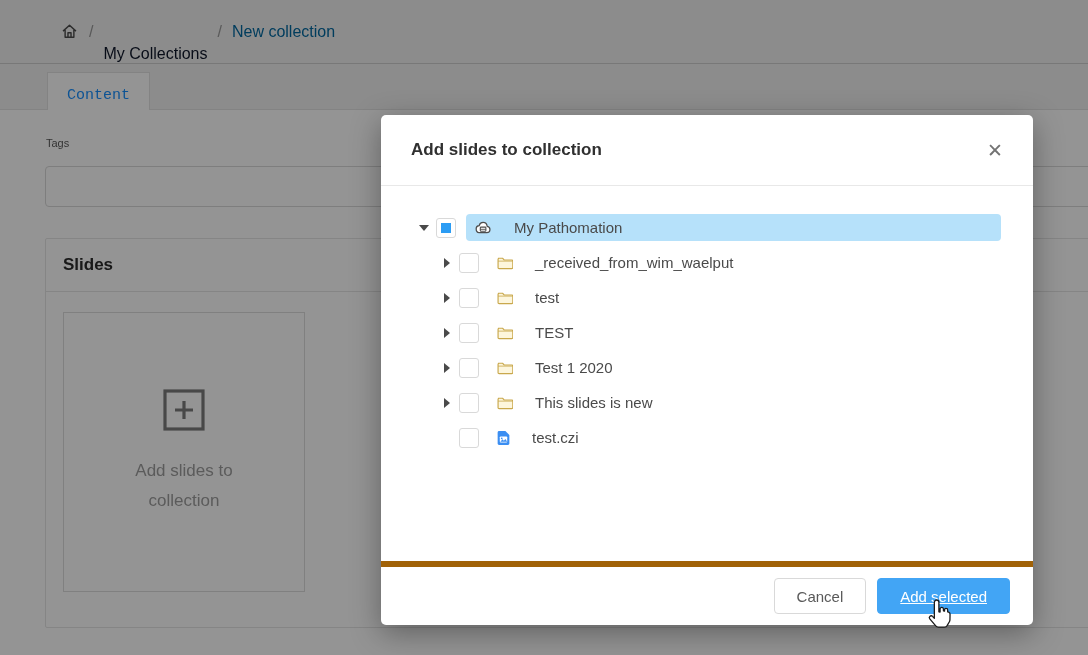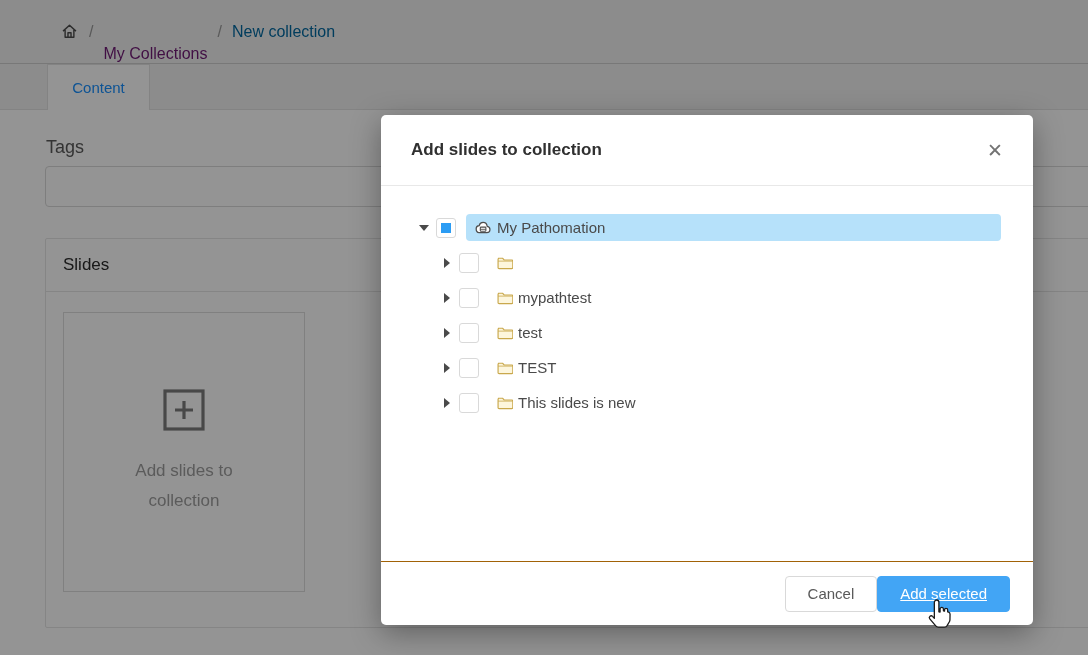--- a/index.html
+++ b/index.html
@@ -7,59 +7,59 @@
   }
   *{margin:0;padding:0;box-sizing:border-box;}
   html,body{width:1088px;height:655px;overflow:hidden;}
   body{font-family:"Liberation Sans", sans-serif;position:relative;background:#fff;color:#333;}
 
   
   .page{position:absolute;inset:0;z-index:0;}
   .page-header{position:absolute;left:0;top:0;width:100%;height:64px;background:#f1f1f1;border-bottom:1px solid #cfcfcf;display:flex;align-items:center;padding-left:60px;}
   .breadcrumb{display:flex;align-items:center;gap:10px;font-size:16px;}
   .bc-sep{color:#9a9a9a;}
-  .bc-link{color:#701a75;margin-top:44px;}
+  .bc-link{color:#0f172a;margin-top:44px;}
   .bc-current{color:#0369a1;}
   .tabbar{position:absolute;left:0;top:64px;width:100%;height:46px;background:#f1f1f1;border-bottom:1px solid #e2e2e2;}
-  .tab-active{position:absolute;left:47px;top:0;width:103px;height:46px;background:#fff;border:1px solid #e2e2e2;border-bottom:none;display:flex;align-items:center;justify-content:center;color:var(--tab-blue);font-size:15px;}
+  .tab-active{position:absolute;left:47px;top:8px;width:103px;height:46px;background:#fff;border:1px solid #e2e2e2;border-bottom:none;display:flex;align-items:center;justify-content:center;color:var(--tab-blue);font-size:15px;font-family:Liberation Mono, monospace;}
   .content-area{position:absolute;left:0;top:110px;width:100%;bottom:0;background:#fff;}
-  .tags-label{position:absolute;left:46px;top:27px;font-size:18px;color:#5a5a5a;}
+  .tags-label{position:absolute;left:46px;top:27px;font-size:11px;color:#5a5a5a;}
   .tags-input{position:absolute;left:45px;top:56px;right:-12px;height:41px;border:1px solid #d9d9d9;border-radius:4px;background:#fff;font-size:14px;padding:0 12px;outline:none;}
   .slides-card{position:absolute;left:45px;top:128px;right:-12px;height:390px;background:#fff;border:1px solid #e6e6e6;border-radius:2px;}
   .slides-card-header{height:53px;border-bottom:1px solid #e6e6e6;display:flex;align-items:center;padding-left:17px;}
-  .slides-title{font-size:17px;font-weight:normal;color:#2b2b2b;}
+  .slides-title{font-size:17px;font-weight:bold;color:#2b2b2b;}
   .add-tile{position:absolute;left:17px;top:73px;width:242px;height:280px;border:1px solid #dcdcdc;background:#fff;display:flex;flex-direction:column;align-items:center;justify-content:center;gap:24px;cursor:pointer;}
   .add-tile-label{width:170px;text-align:center;font-size:17px;line-height:30px;color:#9e9e9e;}
 
   
   .overlay{position:absolute;inset:0;background:rgba(0,0,0,0.42);z-index:10;}
   .modal{position:absolute;left:381px;top:115px;width:652px;height:510px;background:#fff;border-radius:5px;box-shadow:0 8px 30px rgba(0,0,0,.35);z-index:20;}
   .modal-header{height:71px;display:flex;align-items:center;justify-content:space-between;padding:0 30px;border-bottom:1px solid #e8e8e8;}
   .modal-title{font-size:17px;font-weight:600;color:#303030;}
   .modal-close{font-size:19px;color:#737373;cursor:pointer;line-height:1;}
 
   .tree{padding:28px 32px 0 35px;}
   .tree-row{display:flex;align-items:center;height:27px;margin-bottom:8px;}
   .tree-row.lvl1{margin-left:23px;}
   .caret{width:16px;height:27px;display:flex;align-items:center;justify-content:center;flex:none;cursor:pointer;}
   .caret.expanded::before{content:'';border-left:5px solid transparent;border-right:5px solid transparent;border-top:6px solid #4a4a4a;}
   .caret.collapsed::before{content:'';border-top:5px solid transparent;border-bottom:5px solid transparent;border-left:6px solid #4a4a4a;}
   .checkbox{width:20px;height:20px;margin-left:4px;flex:none;border:1px solid #d9d9d9;border-radius:3px;background:#fff;position:relative;cursor:pointer;}
   .checkbox.indeterminate::after{content:'';position:absolute;inset:4px;background:var(--cb);}
   .checkbox.checked{background:var(--cb);border-color:var(--cb);}
   .checkbox.checked::after{content:'';position:absolute;left:6.5px;top:2.5px;width:5px;height:10px;border:solid #fff;border-width:0 2px 2px 0;transform:rotate(45deg);}
-  .row-content{margin-left:10px;flex:1;height:27px;display:flex;align-items:center;gap:5px;padding:0 8px;border-radius:4px;cursor:pointer;}
+  .row-content{margin-left:10px;flex:1;height:27px;display:flex;align-items:center;gap:22px;padding:0 8px;border-radius:4px;cursor:pointer;}
   .row-content.selected{background:var(--sel);}
   .node-label{font-size:15px;color:#4a4a4a;white-space:nowrap;}
   .node-icon{display:none;align-items:center;flex:none;}
   .row-content[data-icon="cloud-storage"] .icon-cloud{display:inline-flex;}
   .row-content[data-icon="folder"] .icon-folder{display:inline-flex;}
   .row-content[data-icon="file-image"] .icon-file{display:inline-flex;}
 
-  .modal-footer{position:absolute;left:0;right:0;bottom:0;height:64px;border-top:1px solid #a16207;display:flex;align-items:center;justify-content:flex-end;gap:0;padding-right:23px;}
+  .modal-footer{position:absolute;left:0;right:0;bottom:0;height:64px;border-top:6px solid #a16207;display:flex;align-items:center;justify-content:flex-end;gap:11px;padding-right:23px;}
   .btn{height:36px;padding:0 22px;border-radius:4px;font-size:15px;font-family:inherit;cursor:pointer;}
   .btn-cancel{background:#fff;border:1px solid #d9d9d9;color:#595959;}
   .btn-primary{background:var(--accent);border:1px solid var(--accent);color:#fff;text-decoration:underline;}
 
   .cursor{position:absolute;left:926px;top:598px;z-index:30;pointer-events:none;}
 </style>
 </head>
 <body>
 
 <div class="page">
@@ -135,35 +135,21 @@
     <span class="checkbox unchecked"></span>
     <div class="row-content" data-icon="folder">
 
       <span class="node-icon icon-folder">
         <svg width="16" height="14" viewBox="0 0 18 15">
           <path d="M1.2 2.2 h5.2 l1.6 1.9 h8.6 c.7 0 1.2.5 1.2 1.2 v7.3 c0 .7-.5 1.2-1.2 1.2 H2.4 c-.7 0-1.2-.5-1.2-1.2 V3.4 c0-.7.5-1.2 1.2-1.2 z" fill="#fdf6dd" stroke="#c9a84c" stroke-width="1.3"></path>
           <path d="M1.2 5.4 h16.6" stroke="#c9a84c" stroke-width="0.9"></path>
         </svg>
       </span>
 
-    </div>
-  </div>
-      <div class="tree-row lvl1">
-    <span class="caret collapsed"></span>
-    <span class="checkbox unchecked"></span>
-    <div class="row-content" data-icon="folder">
-
-      <span class="node-icon icon-folder">
-        <svg width="16" height="14" viewBox="0 0 18 15">
-          <path d="M1.2 2.2 h5.2 l1.6 1.9 h8.6 c.7 0 1.2.5 1.2 1.2 v7.3 c0 .7-.5 1.2-1.2 1.2 H2.4 c-.7 0-1.2-.5-1.2-1.2 V3.4 c0-.7.5-1.2 1.2-1.2 z" fill="#fdf6dd" stroke="#c9a84c" stroke-width="1.3"></path>
-          <path d="M1.2 5.4 h16.6" stroke="#c9a84c" stroke-width="0.9"></path>
-        </svg>
-      </span>
-
-      <span class="node-label">mypathtest</span>
+      <span class="node-label">_received_from_wim_waelput</span>
     </div>
   </div>
       <div class="tree-row lvl1">
     <span class="caret collapsed"></span>
     <span class="checkbox unchecked"></span>
     <div class="row-content" data-icon="folder">
 
       <span class="node-icon icon-folder">
         <svg width="16" height="14" viewBox="0 0 18 15">
           <path d="M1.2 2.2 h5.2 l1.6 1.9 h8.6 c.7 0 1.2.5 1.2 1.2 v7.3 c0 .7-.5 1.2-1.2 1.2 H2.4 c-.7 0-1.2-.5-1.2-1.2 V3.4 c0-.7.5-1.2 1.2-1.2 z" fill="#fdf6dd" stroke="#c9a84c" stroke-width="1.3"></path>
@@ -194,21 +180,52 @@
     <span class="checkbox unchecked"></span>
     <div class="row-content" data-icon="folder">
 
       <span class="node-icon icon-folder">
         <svg width="16" height="14" viewBox="0 0 18 15">
           <path d="M1.2 2.2 h5.2 l1.6 1.9 h8.6 c.7 0 1.2.5 1.2 1.2 v7.3 c0 .7-.5 1.2-1.2 1.2 H2.4 c-.7 0-1.2-.5-1.2-1.2 V3.4 c0-.7.5-1.2 1.2-1.2 z" fill="#fdf6dd" stroke="#c9a84c" stroke-width="1.3"></path>
           <path d="M1.2 5.4 h16.6" stroke="#c9a84c" stroke-width="0.9"></path>
         </svg>
       </span>
 
+      <span class="node-label">Test 1 2020</span>
+    </div>
+  </div>
+      <div class="tree-row lvl1">
+    <span class="caret collapsed"></span>
+    <span class="checkbox unchecked"></span>
+    <div class="row-content" data-icon="folder">
+
+      <span class="node-icon icon-folder">
+        <svg width="16" height="14" viewBox="0 0 18 15">
+          <path d="M1.2 2.2 h5.2 l1.6 1.9 h8.6 c.7 0 1.2.5 1.2 1.2 v7.3 c0 .7-.5 1.2-1.2 1.2 H2.4 c-.7 0-1.2-.5-1.2-1.2 V3.4 c0-.7.5-1.2 1.2-1.2 z" fill="#fdf6dd" stroke="#c9a84c" stroke-width="1.3"></path>
+          <path d="M1.2 5.4 h16.6" stroke="#c9a84c" stroke-width="0.9"></path>
+        </svg>
+      </span>
+
       <span class="node-label">This slides is new</span>
+    </div>
+  </div>
+      <div class="tree-row lvl1">
+    <span class="caret none"></span>
+    <span class="checkbox unchecked"></span>
+    <div class="row-content" data-icon="file-image">
+
+      <span class="node-icon icon-file">
+        <svg width="13" height="16" viewBox="0 0 14 16">
+          <path d="M2.2 0.5 h6.8 l4.3 4.3 v9.2 c0 .8-.7 1.5-1.5 1.5 H2.2 c-.8 0-1.5-.7-1.5-1.5 V2 c0-.8.7-1.5 1.5-1.5 z" fill="#3b8ef2"></path>
+          <rect x="3" y="6.3" width="8" height="6.5" rx="1" fill="#fff"></rect>
+          <circle cx="5.1" cy="8.4" r="0.9" fill="#3b8ef2"></circle>
+          <path d="M3.6 12 l2.3-2.6 1.5 1.6 1.6-2 2 3 z" fill="#3b8ef2"></path>
+        </svg>
+      </span>
+      <span class="node-label">test.czi</span>
     </div>
   </div>
     </div>
 
   <div class="modal-footer">
     <button class="btn btn-cancel">Cancel</button>
     <button class="btn btn-primary">Add selected</button>
   </div>
 </div>
 

